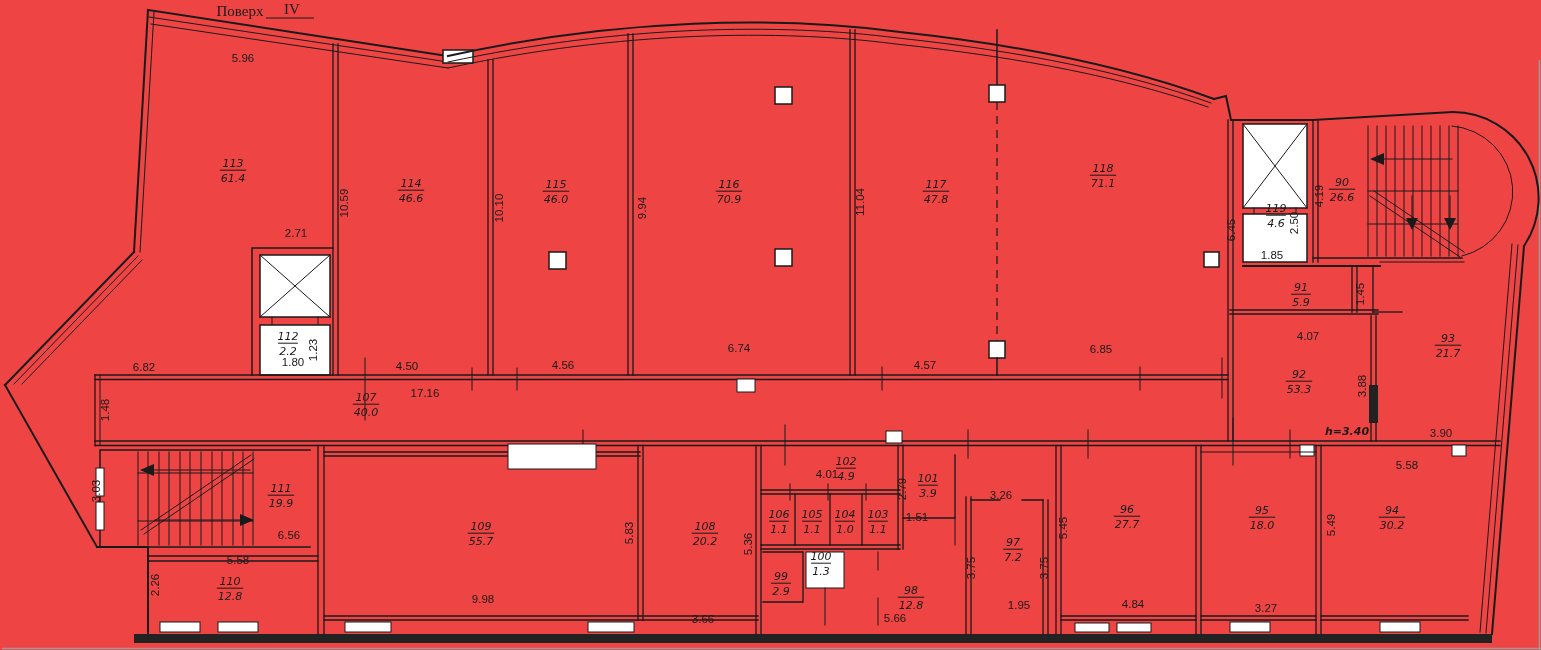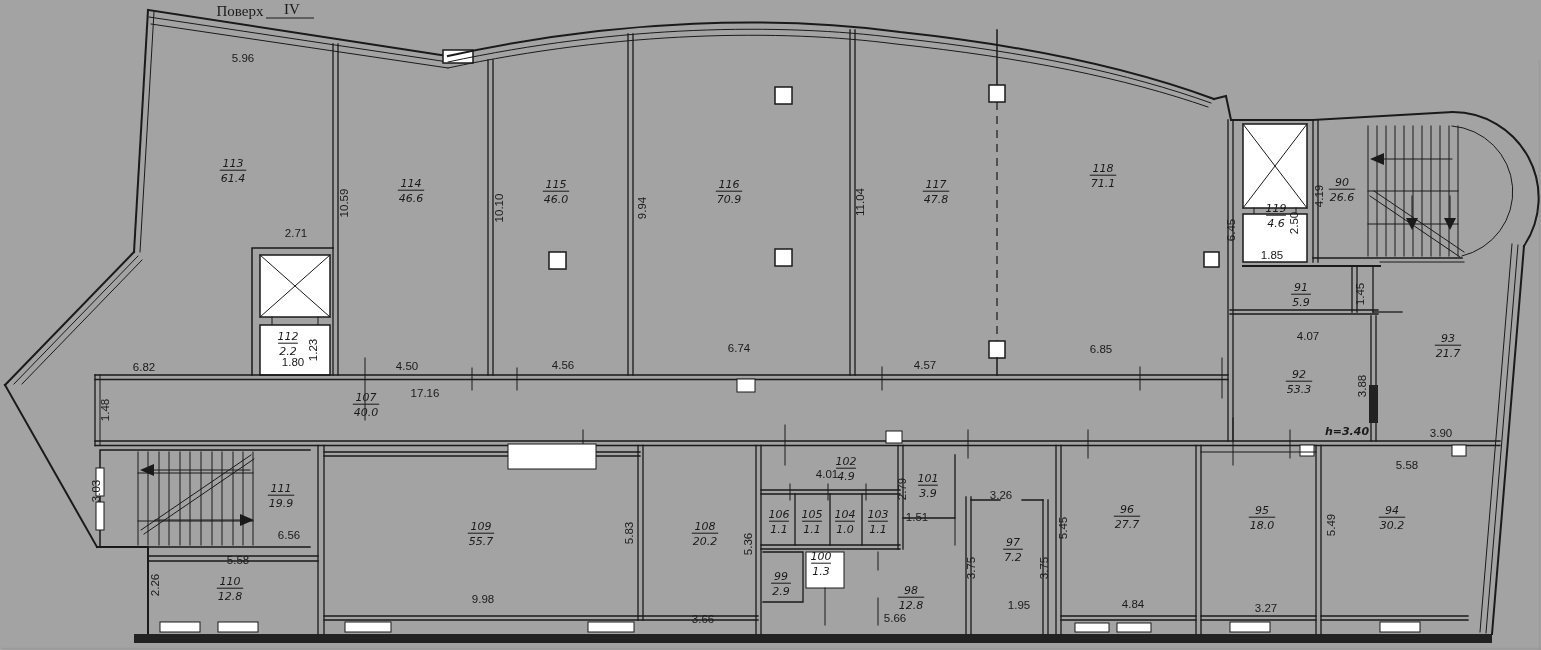--- a/index.html
+++ b/index.html
@@ -1,16 +1,16 @@
 <!DOCTYPE html>
 <html><head>
 <meta charset="utf-8">
 <style>
   html,body{margin:0;padding:0;background:#fff;}
-  .stage{position:relative;width:1541px;height:650px;background:#a3a3a3;overflow:hidden;}
+  .stage{position:relative;width:1541px;height:650px;background:#ef4444;overflow:hidden;}
   svg{display:block;}
   .w2{stroke:#1a1a1a;stroke-width:2;fill:none;stroke-linecap:square;}
   .w15{stroke:#1a1a1a;stroke-width:1.5;fill:none;stroke-linecap:square;}
   .w12{stroke:#1a1a1a;stroke-width:1.3;fill:none;stroke-linecap:square;}
   .w1{stroke:#1a1a1a;stroke-width:1;fill:none;stroke-linecap:square;}
   .dash{stroke:#1a1a1a;stroke-width:1.2;fill:none;stroke-dasharray:8 6;}
   .box{fill:#fff;stroke:#1a1a1a;stroke-width:1.5;}
   .box1{fill:#fff;stroke:#1a1a1a;stroke-width:1;}
   .solid{fill:#222;stroke:none;}
   .ah{fill:#1a1a1a;stroke:none;}

